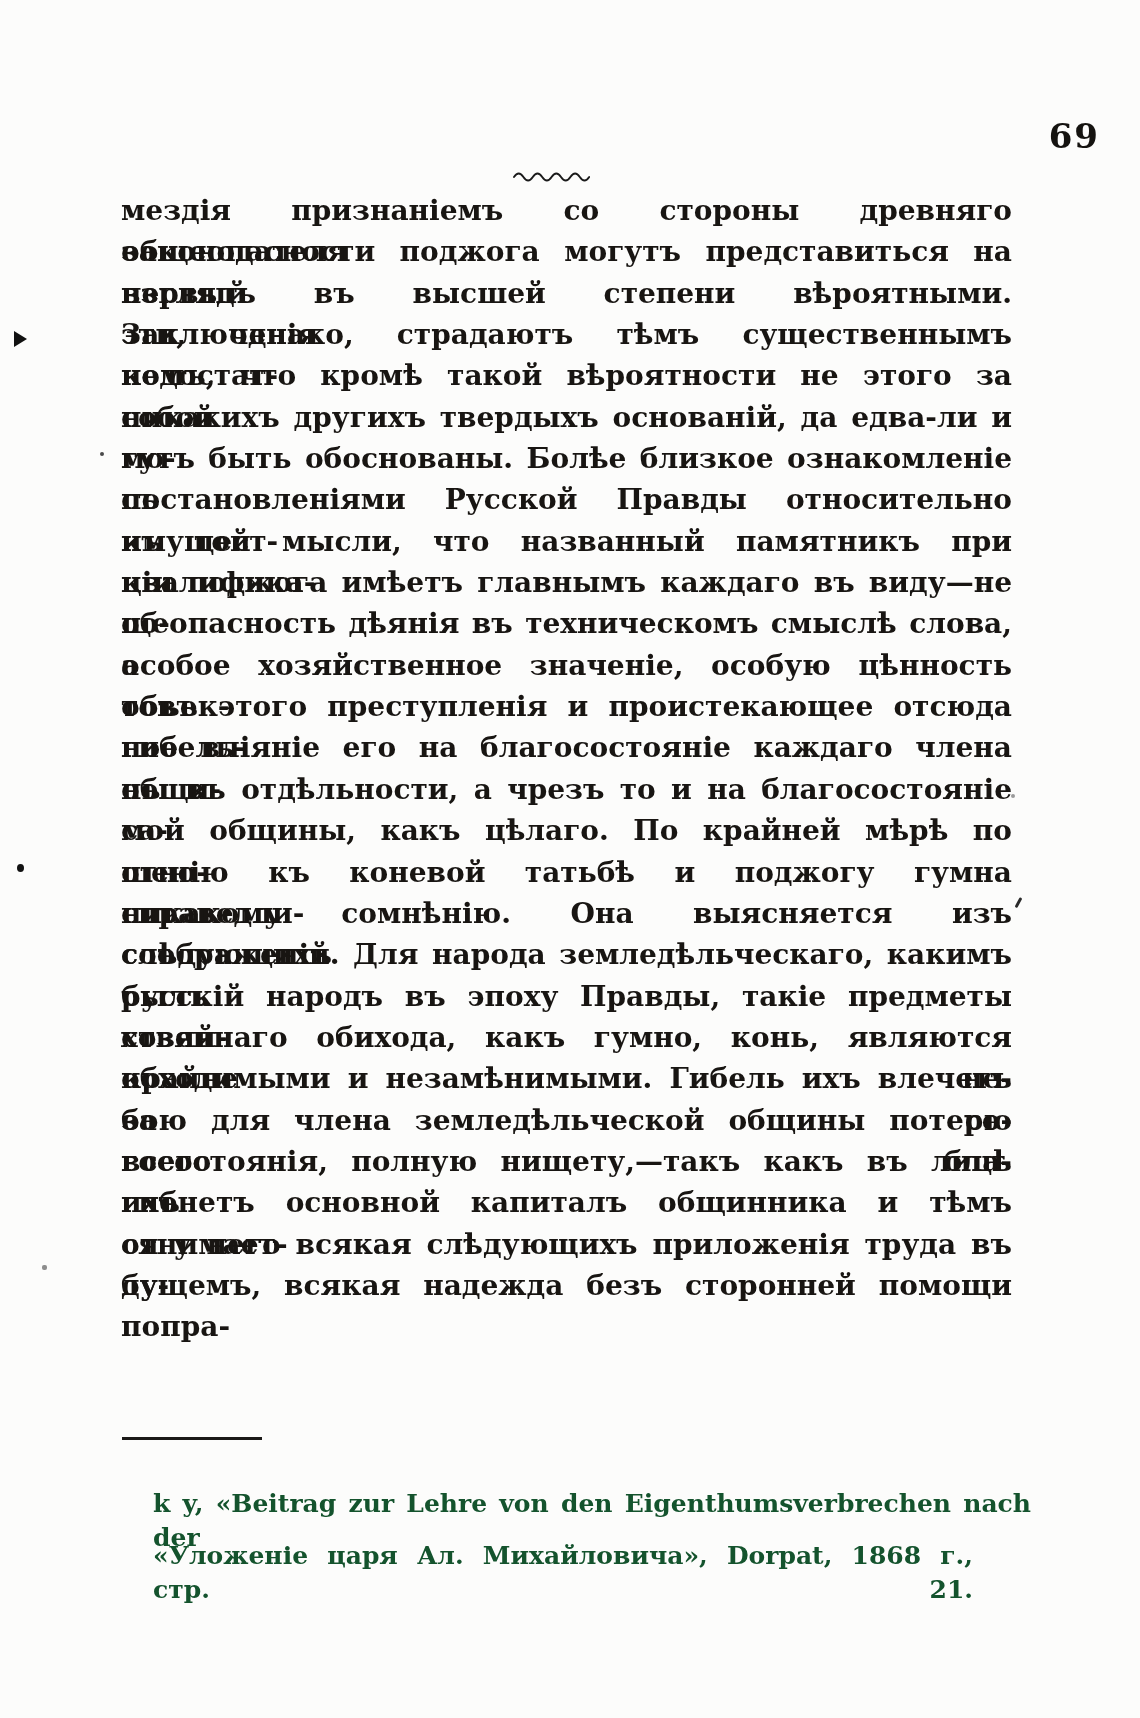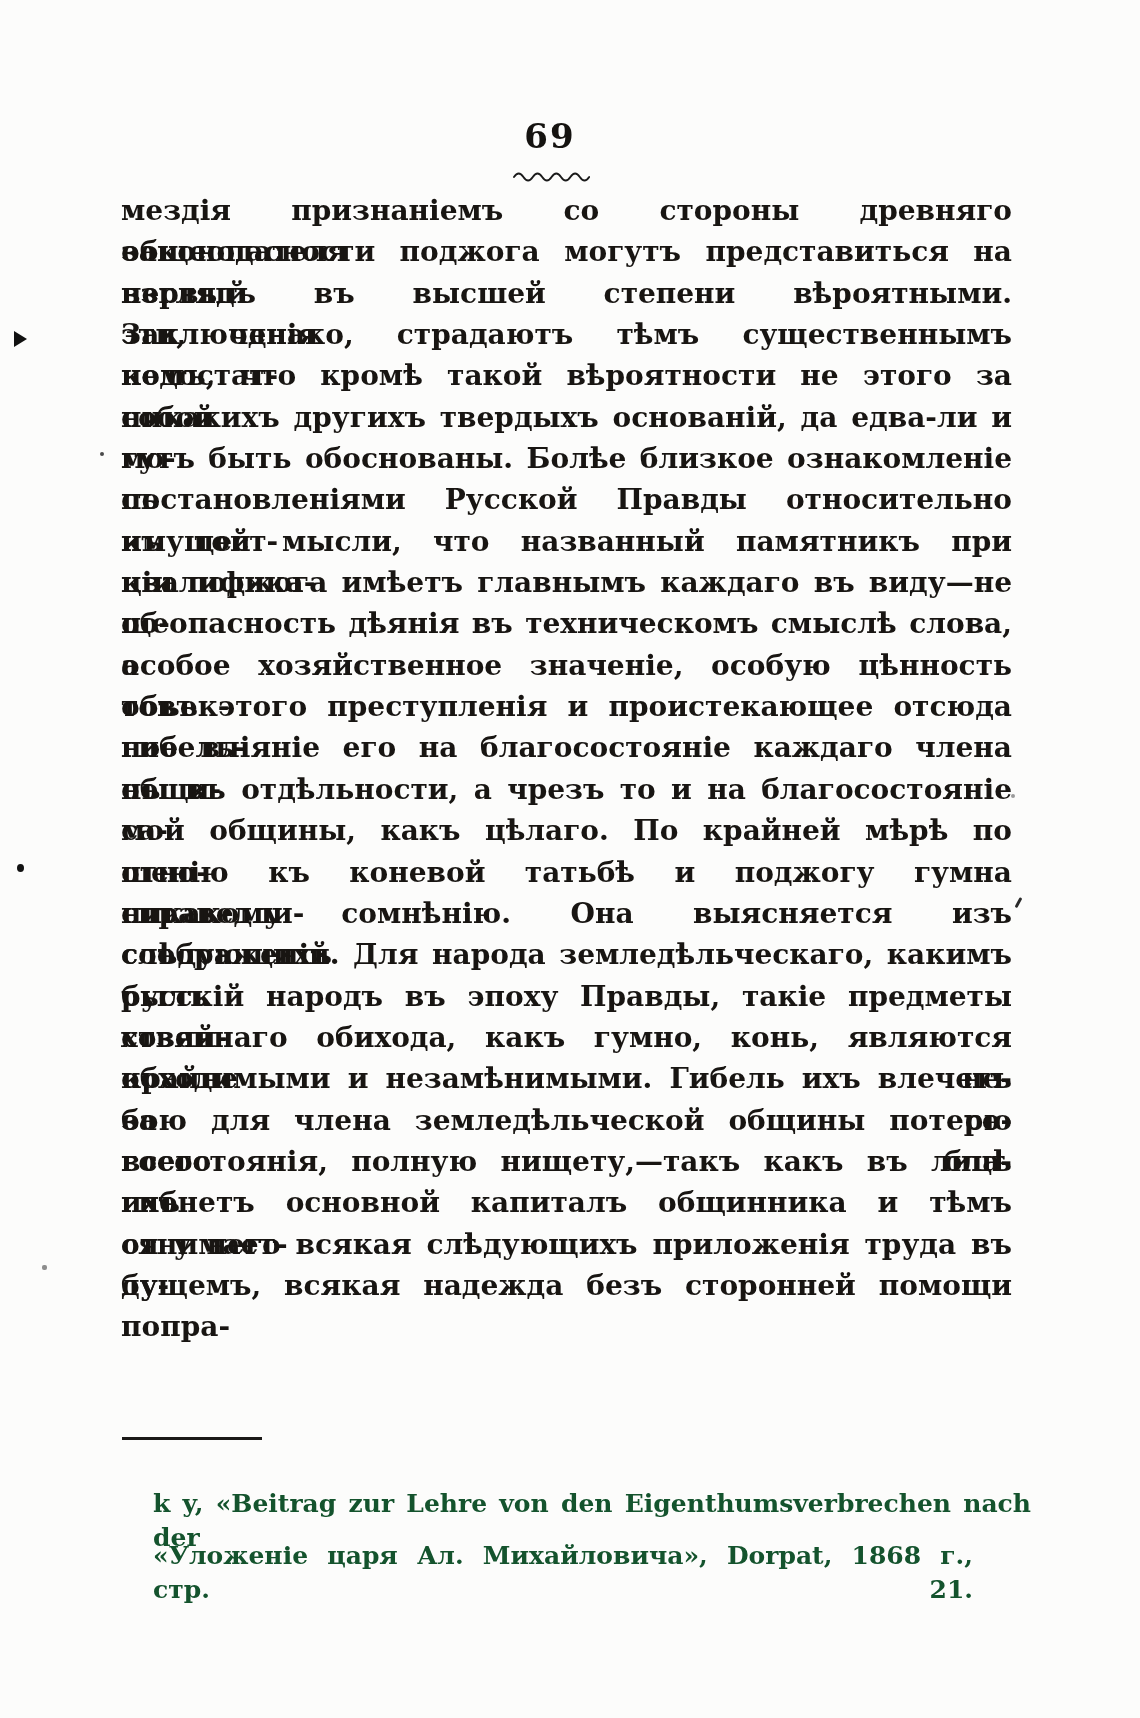--- a/index.html
+++ b/index.html
@@ -1,21 +1,21 @@
 <!DOCTYPE html>
 <html><head>
 <meta charset="utf-8">
 <style>
   html,body { margin:0; padding:0; background:#e8e8e6; }
   .page {
     position:relative; width:1140px; height:1718px;
     background:#fcfcfb; overflow:hidden;
     font-family:"DejaVu Serif", serif; color:#181512;
   }
-  .pagenum-wrap { position:absolute; top:116px; left:0; width:1100px; text-align:center; }
+  .pagenum-wrap { position:absolute; top:116px; left:0; width:1100px; text-align:right; }
   .pagenum { font-size:34px; font-weight:700; letter-spacing:2px; color:#151310; }
   .flourish { position:absolute; top:170px; left:512px; }
   .textblock { position:absolute; left:121px; top:190px; width:891px; }
   .tline {
     height:41.35px; line-height:41.35px;
     font-size:28px; font-weight:700;
     text-align:justify; text-align-last:justify;
     word-spacing:2px; overflow:visible; white-space:normal;
   }
   .fnrule { position:absolute; left:122px; top:1437px; width:140px; height:2.5px; background:#1b1917; }

